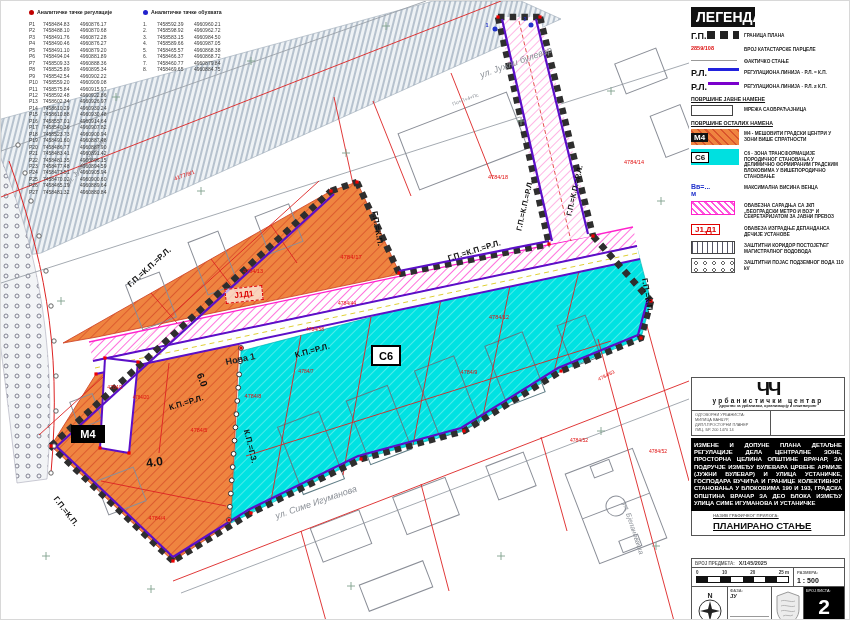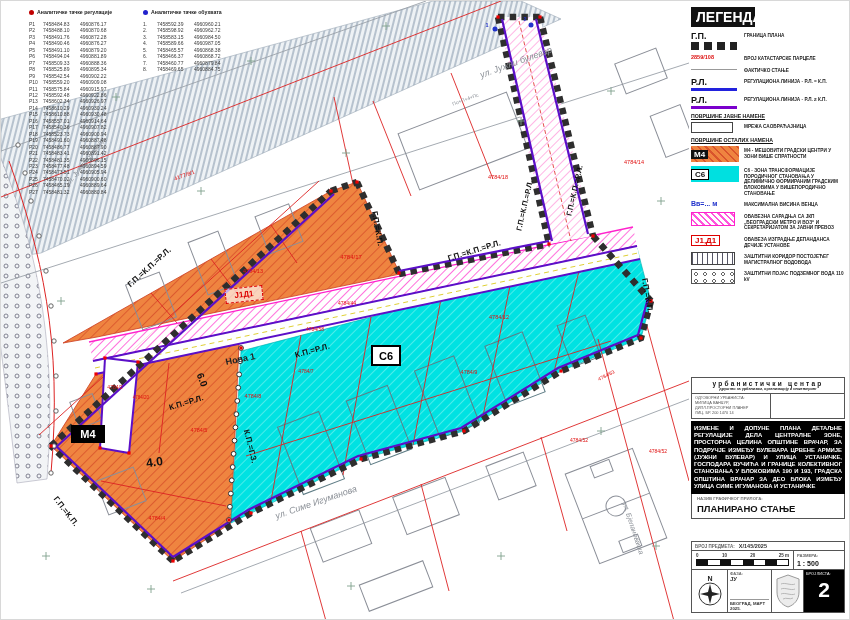--- a/index.html
+++ b/index.html
@@ -28,21 +28,21 @@
   .zone{position:absolute;display:flex;align-items:center;justify-content:center;font-weight:bold;}
   .zone-m4{left:70px;top:424px;width:34px;height:18px;background:#000;color:#fff;font-size:11px;}
   .zone-s6{left:370px;top:344px;width:26px;height:17px;background:#fff;color:#000;border:2px solid #000;font-size:11px;}
   .zone-j1d1{left:224px;top:286px;width:36px;height:13px;color:#d00;border:1px dashed #d00;font-size:8px;
              background:rgba(255,255,255,.65);transform:rotate(-6deg);}
   
   .sidebar{position:absolute;left:690px;top:6px;width:154px;}
   .legend-title{background:#111;color:#fff;font-weight:bold;font-size:14px;padding:2px 5px;width:64px;box-sizing:border-box;}
   .legend{margin-top:4px;height:346px;overflow:hidden;}
   .lg-row{display:flex;align-items:flex-start;gap:5px;margin-bottom:4px;}
-  .lg-sym{width:48px;flex:0 0 48px;display:flex;flex-direction:column;align-items:flex-start;gap:1px;}
+  .lg-sym{width:48px;flex:0 0 48px;display:flex;flex-direction:row;align-items:flex-start;gap:1px;}
   .sym-txt{font-weight:bold;font-size:9px;color:#111;}
   .sym-bar{width:46px;}
   .lg-lbl{font-size:4.7px;line-height:5.6px;color:#222;font-weight:bold;padding-top:2px;}
   .lg-h{font-size:5.2px;font-weight:bold;text-decoration:underline;color:#111;margin:3px 0 3px 0;}
   .t-gp .sym-bar{height:8px;background:repeating-linear-gradient(90deg,#222 0 8px,transparent 8px 13px);}
   .t-kp .sym-bar{height:0;border-top:2px dashed #cc2233;margin-top:2px;}
   .t-parcel .sym-txt{color:#d11;font-size:5.5px;}
   .t-fact .sym-bar{height:0;border-top:1px solid #999;margin-top:3px;}
   .t-rl1 .sym-bar{height:3px;background:#2222dd;}
   .t-rl2 .sym-bar{height:3px;background:#7a00cc;}
@@ -60,21 +60,21 @@
   .t-kv .sym-bar{width:42px;height:13px;border:1px solid #555;background-image:radial-gradient(circle at 4px 4px,#fff 1.1px,#666 1.2px 2px,transparent 2.1px);background-size:9px 7px;}
   
   .firm{border:1px solid #555;padding:2px 4px;text-align:center;}
   .firm-logo{font-weight:900;font-size:19px;letter-spacing:-2px;color:#111;line-height:17px;}
   .firm-name{font-weight:bold;font-size:6.5px;letter-spacing:2.2px;color:#111;}
   .firm-tag{font-weight:bold;font-size:3.8px;color:#222;}
   .resp{border:1px solid #555;border-top:none;display:flex;}
   .resp-l{width:72px;border-right:1px solid #555;padding:2px 3px;font-size:3.9px;line-height:4.9px;color:#555;}
   .resp-r{flex:1;}
   .desc{background:#000;color:#fff;font-size:5.9px;line-height:7.3px;font-weight:bold;text-align:justify;padding:4px 3px;margin-top:2px;}
-  .naziv{border:1px solid #555;border-top:none;padding:2px 3px 4px 5px;}
+  .naziv{border:1px solid #555;border-top:none;padding:2px 3px 4px 21px;text-decoration:underline;}
   .naziv-l{font-size:4.3px;color:#777;font-weight:bold;}
   .naziv-v{font-size:9.5px;font-weight:bold;color:#111;margin-top:2px;}
   .predmet{margin-top:22px;border:1px solid #555;padding:1px 3px;display:flex;gap:4px;align-items:baseline;}
   .predmet-l{font-size:4.5px;color:#666;font-weight:bold;}
   .predmet-v{font-size:5.5px;color:#333;font-weight:bold;}
   .scalerow{border:1px solid #555;border-top:none;display:flex;}
   .scalebar{flex:1;padding:2px 4px;}
   .ticks{display:flex;justify-content:space-between;font-size:4.5px;color:#333;font-weight:bold;}
   .bar{display:flex;height:5px;border:1px solid #111;margin-top:1px;}
   .bar div{flex:1;} .bar div:nth-child(odd){background:#111;} .bar div:nth-child(even){background:#fff;}
@@ -649,20 +649,21 @@
         </div>
         <div class="lg-row">
           <div class="lg-sym t-kv">
             <div class="sym-bar"></div>
           </div>
           <div class="lg-lbl">ЗАШТИТНИ ПОЈАС ПОДЗЕМНОГ ВОДА 110 kV</div>
         </div>
       </div>
 
     <div class="firm">
+      <div class="firm-logo">ЧЧ</div>
       <div class="firm-name">урбанистички центар</div>
       <div class="firm-tag">друштво за урбанизам, организацију и инжењеринг</div>
     </div>
     <div class="resp">
       <div class="resp-l">
         <div>ОДГОВОРНИ УРБАНИСТА:</div>
         <div>МИЛИЦА ВАНЧУР,</div>
         <div>ДИПЛ.ПРОСТОРНИ ПЛАНЕР</div>
         <div>ЛИЦ. БР. 200 1470 14</div>
       </div>

